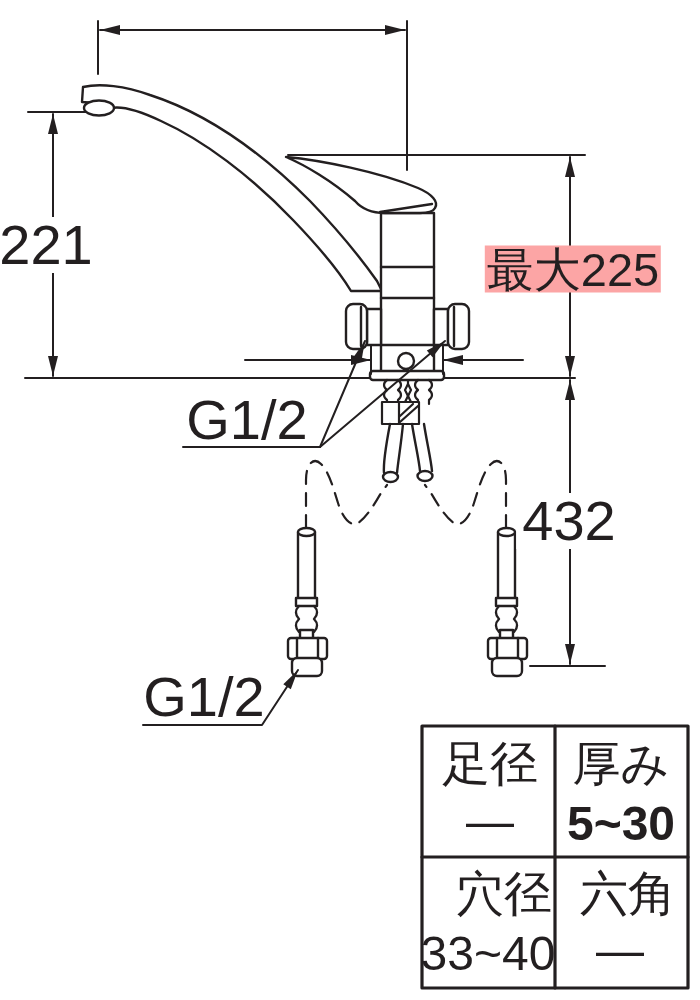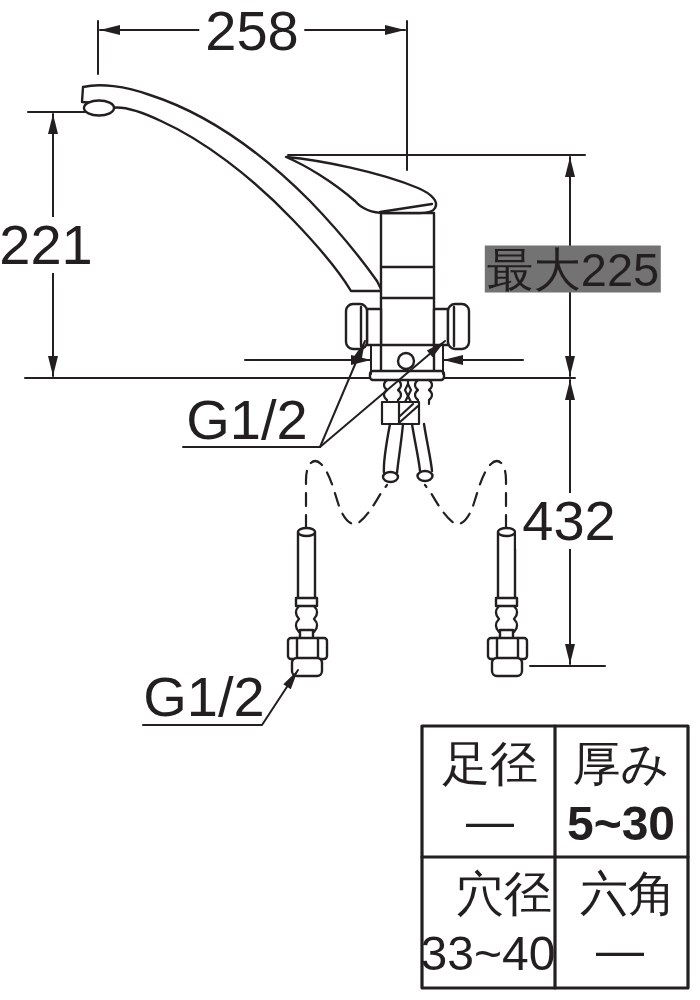--- a/index.html
+++ b/index.html
@@ -10,21 +10,21 @@
   }
   .stage svg{position:absolute;left:0;top:0;}
   .lbl{
     position:absolute;transform:translate(-50%,-50%);
     white-space:nowrap;color:#231f20;line-height:1;
     text-align:center;
   }
   .dimnum{font-size:56px;}
   .onLine{background:#ffffff;padding:0 6px;}
   .phi{font-size:50px;}
-  .maxh{font-size:47px;background:#737373;padding:0 2px;}
+  .maxh{font-size:47px;background:#fca5a5;padding:0 2px;}
   .g12{font-size:56px;}
   .tcell-label{font-size:48px;}
   .tcell-value{font-size:48px;}
 </style>
 </head>
 <body>
 
 <div class="stage">
 
   <svg width="700" height="1000" viewBox="0 0 700 1000" fill="none" stroke="#231f20" stroke-width="2.4" stroke-linecap="round" stroke-linejoin="round">
@@ -189,21 +189,20 @@
       <polygon points="298,670 290.8,689.2 283.3,684.2" fill="#231f20" stroke="none"></polygon>
     </g>
 
     <g stroke-width="3.2">
       <rect x="422" y="726" width="266" height="262" fill="#ffffff"></rect>
       <line x1="555" y1="726" x2="555" y2="988"></line>
       <line x1="422" y1="857" x2="688" y2="857"></line>
     </g>
   </svg>
 
-  <div class="lbl dimnum onLine" style="left:252px;top:31px;">258</div>
 
   <div class="lbl dimnum onLine" style="left:46px;top:245px;">221</div>
 
   <div class="lbl maxh" style="left:573px;top:269px;">最大225</div>
 
 
   <div class="lbl g12" style="left:247px;top:420px;">G1/2</div>
 
   <div class="lbl dimnum onLine" style="left:569px;top:521px;text-align:right;">432</div>
 

